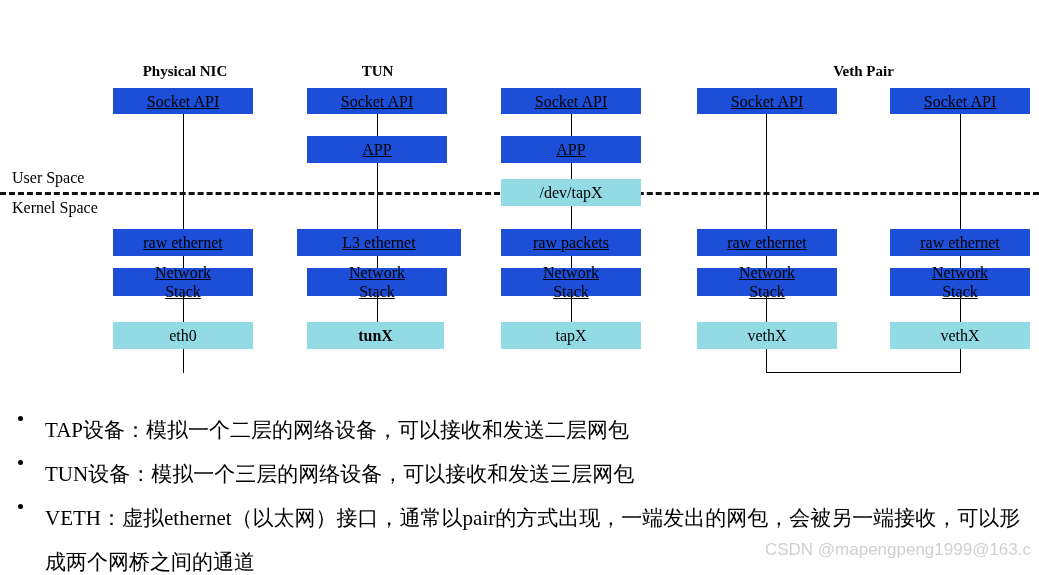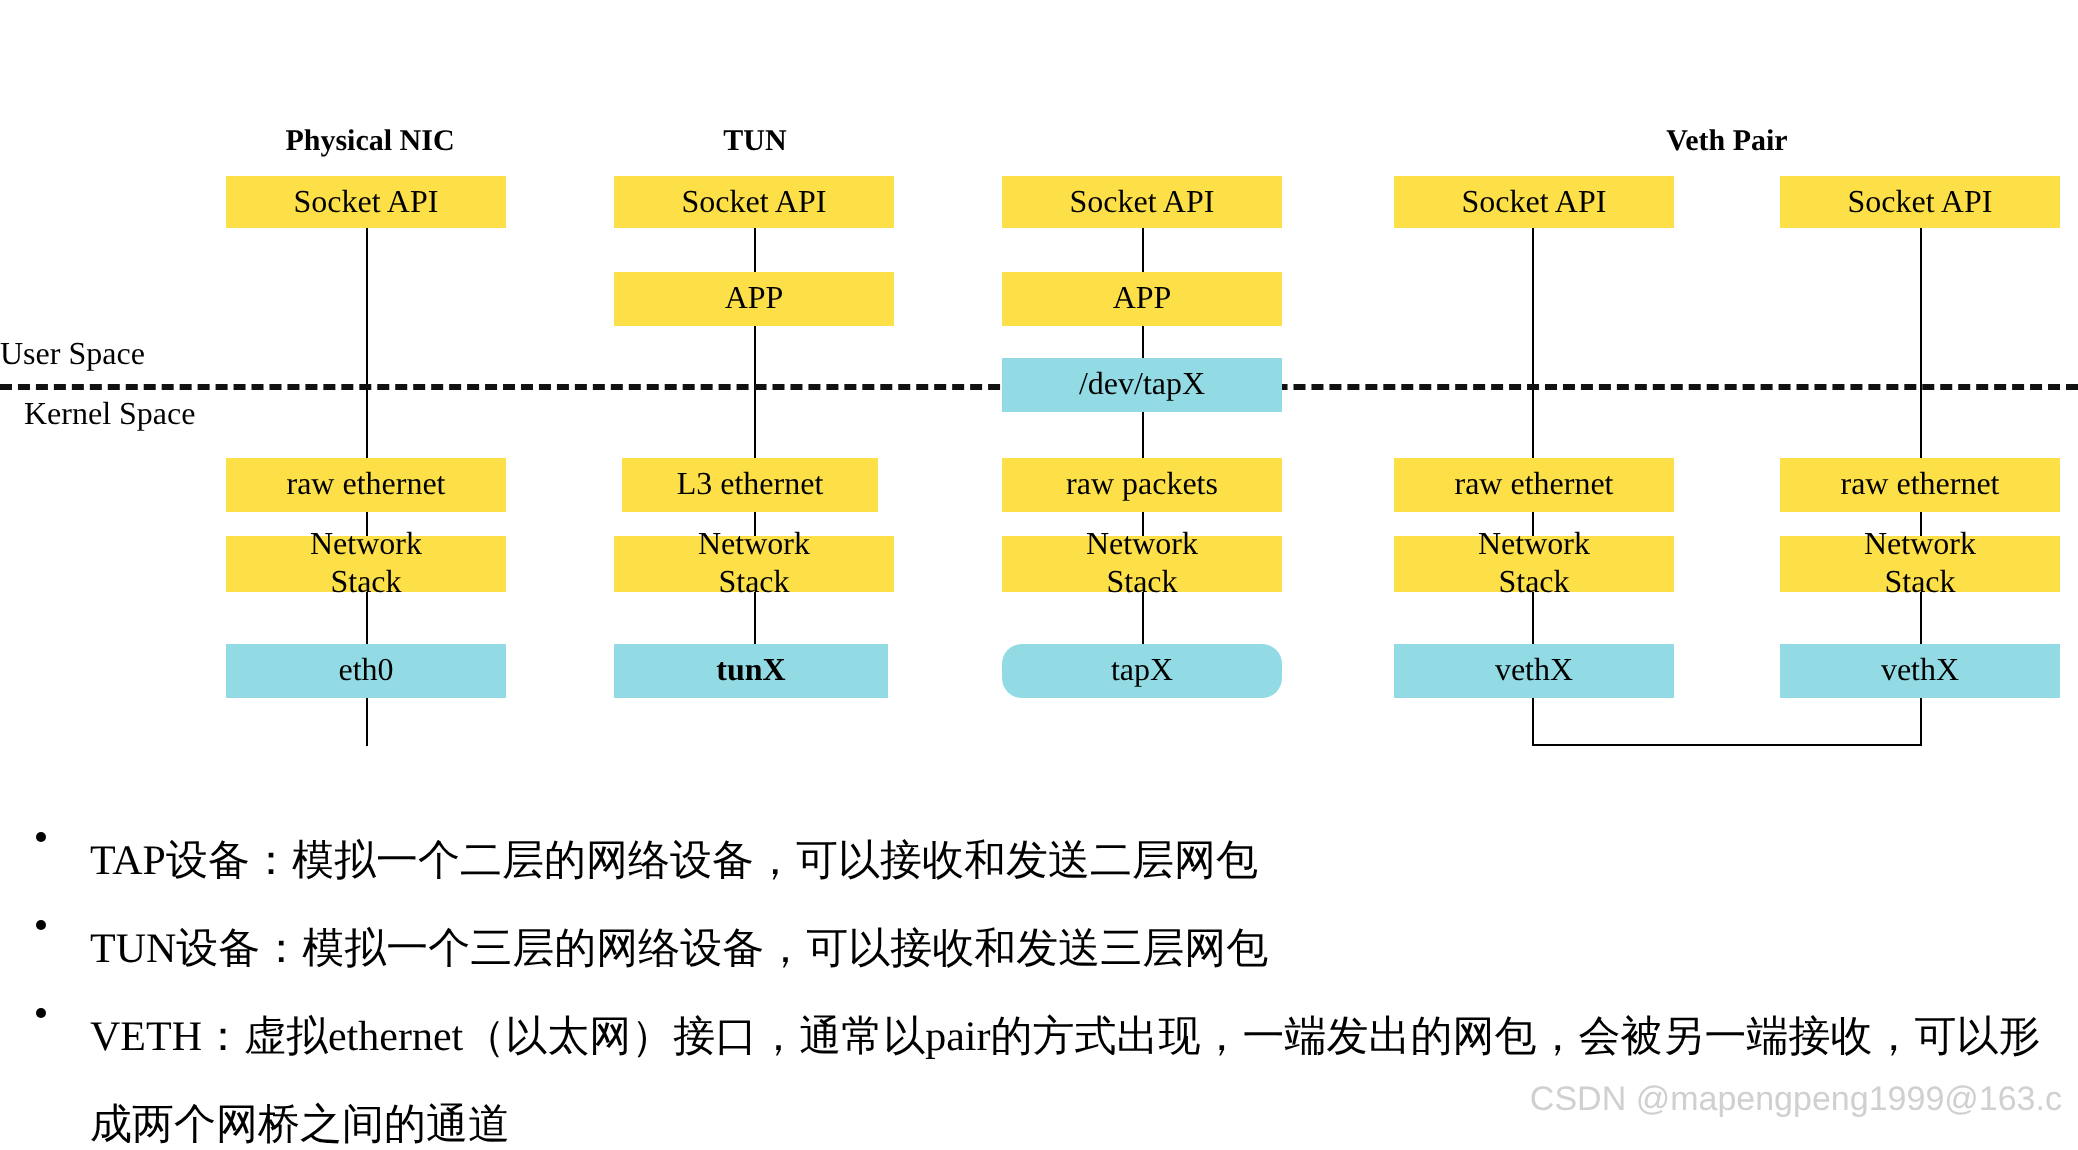--- a/index.html
+++ b/index.html
@@ -78,21 +78,21 @@
     position: absolute;
     display: flex;
     align-items: center;
     justify-content: center;
     font-size: 16px;
     line-height: 19px;
     text-align: center;
     white-space: pre;
     box-sizing: border-box;
   }
-  .box.pink  { background: #fde047; }
+  .box.pink  { background: #1d4ed8; text-decoration: underline; }
   .box.cyan  { background: #92dbe4; }
   
   .box.overflow {
     overflow: visible;
   }
 
   
   .bullets {
     position: absolute;
     left: 0;
@@ -150,43 +150,43 @@
 
   <div class="vline" style="left:571px; top:113px; height:225px;"></div>
 
   <div class="vline" style="left:766px; top:113px; height:260px;"></div>
 
   <div class="vline" style="left:960px; top:113px; height:260px;"></div>
 
   <div class="hline" style="left:766px; top:372px; width:195px;"></div>
 
   <div class="boundary" style="top:192px;"></div>
-  <div class="space-label" style="left:0; top:168px;">User Space</div>
+  <div class="space-label" style="left:12px; top:168px;">User Space</div>
   <div class="space-label" style="left:12px; top:198px;">Kernel Space</div>
 
   <div class="box pink" style="left:113px; top:88px; width:140px; height:26px;">Socket API</div>
   <div class="box pink" style="left:113px; top:229px; width:140px; height:27px;">raw ethernet</div>
   <div class="box pink overflow" style="left:113px; top:268px; width:140px; height:28px;">Network
 Stack</div>
   <div class="box cyan" style="left:113px; top:322px; width:140px; height:27px;">eth0</div>
 
   <div class="box pink" style="left:307px; top:88px; width:140px; height:26px;">Socket API</div>
   <div class="box pink" style="left:307px; top:136px; width:140px; height:27px;">APP</div>
-  <div class="box pink" style="left:311px; top:229px; width:128px; height:27px;">L3 ethernet</div>
+  <div class="box pink" style="left:297px; top:229px; width:164px; height:27px;">L3 ethernet</div>
   <div class="box pink overflow" style="left:307px; top:268px; width:140px; height:28px;">Network
 Stack</div>
   <div class="box cyan" style="left:307px; top:322px; width:137px; height:27px;font-weight:bold;">tunX</div>
 
   <div class="box pink" style="left:501px; top:88px; width:140px; height:26px;">Socket API</div>
   <div class="box pink" style="left:501px; top:136px; width:140px; height:27px;">APP</div>
   <div class="box cyan" style="left:501px; top:179px; width:140px; height:27px;">/dev/tapX</div>
   <div class="box pink" style="left:501px; top:229px; width:140px; height:27px;">raw packets</div>
   <div class="box pink overflow" style="left:501px; top:268px; width:140px; height:28px;">Network
 Stack</div>
-  <div class="box cyan" style="left:501px; top:322px; width:140px; height:27px;border-radius:10px;">tapX</div>
+  <div class="box cyan" style="left:501px; top:322px; width:140px; height:27px;">tapX</div>
 
   <div class="box pink" style="left:697px; top:88px; width:140px; height:26px;">Socket API</div>
   <div class="box pink" style="left:697px; top:229px; width:140px; height:27px;">raw ethernet</div>
   <div class="box pink overflow" style="left:697px; top:268px; width:140px; height:28px;">Network
 Stack</div>
   <div class="box cyan" style="left:697px; top:322px; width:140px; height:27px;">vethX</div>
 
   <div class="box pink" style="left:890px; top:88px; width:140px; height:26px;">Socket API</div>
   <div class="box pink" style="left:890px; top:229px; width:140px; height:27px;">raw ethernet</div>
   <div class="box pink overflow" style="left:890px; top:268px; width:140px; height:28px;">Network

